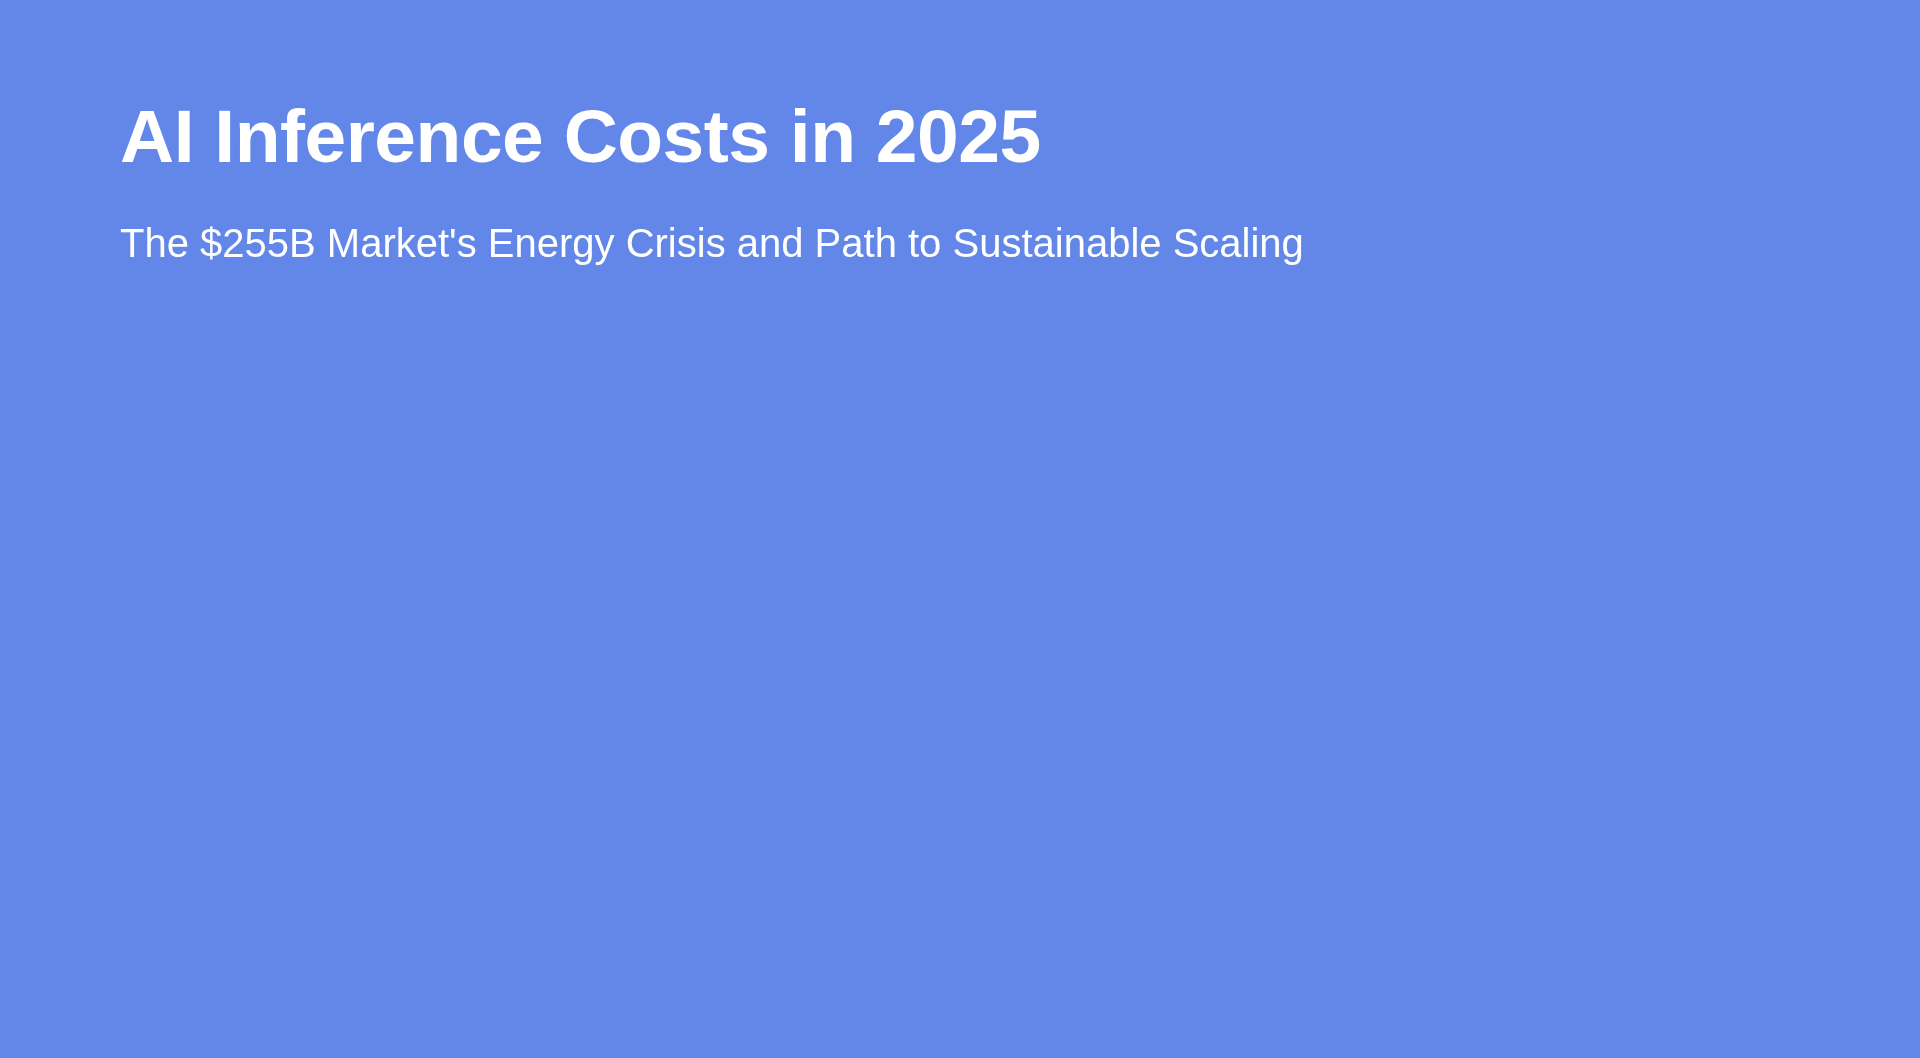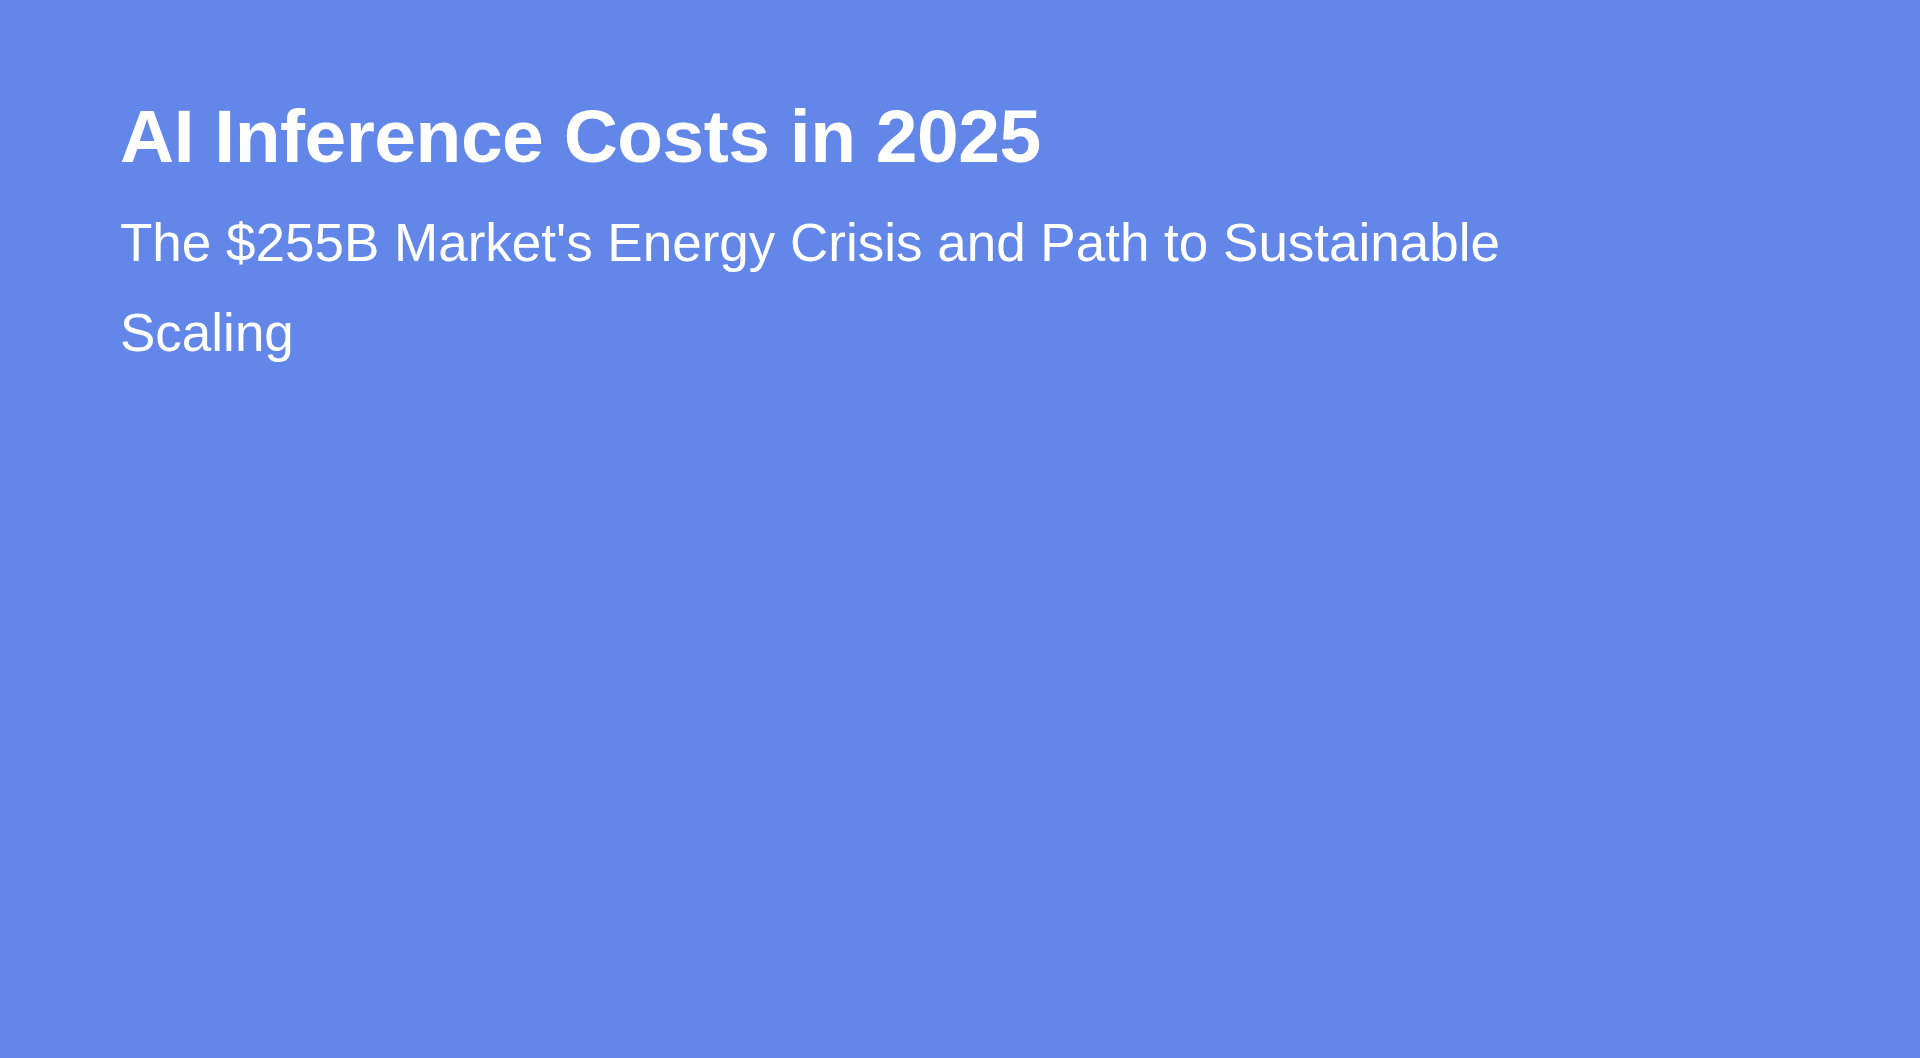--- a/index.html
+++ b/index.html
@@ -48,21 +48,21 @@
     white-space: nowrap;
   }
 
   .slide-subtitle {
     margin: 0;
     padding: 0;
     margin-top: 14px;
     max-width: 1460px;
     font-family: "Liberation Sans", sans-serif;
     font-weight: 400;
-    font-size: 53px;
+    font-size: 40px;
     line-height: 90px;
     letter-spacing: 0px;
     color: #ffffff;
   }
 
   .body-area {
     position: absolute;
     left: 120px;
     top: 400px;
     right: 120px;

